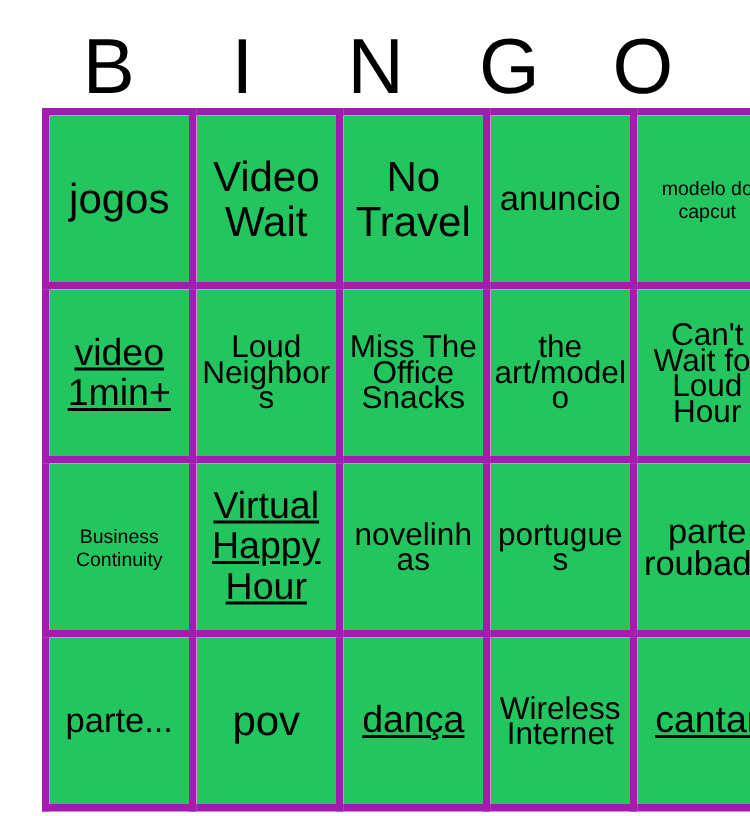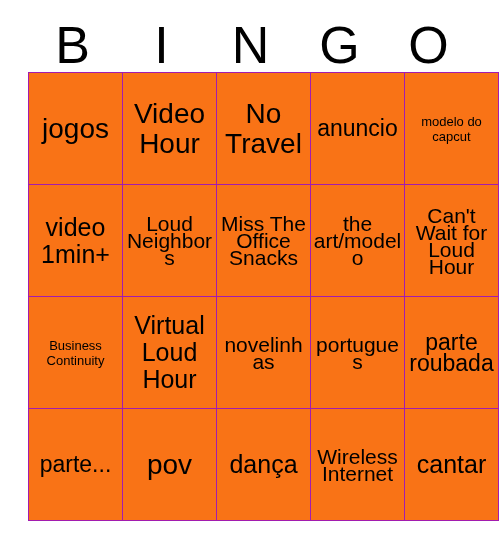--- a/index.html
+++ b/index.html
@@ -44,38 +44,38 @@
   
   #bingo-grid {
     width: 445px;
     border-collapse: collapse;
     table-layout: fixed;
   }
   #bingo-grid tr { height: 89px; }
   .cell {
     width: 89px;
     height: 89px;
-    border: 1px solid #a21caf;
+    border: 5px solid #a21caf;
     text-align: center;
     vertical-align: middle;
     padding: 11px 2px;
     overflow: hidden;
-    background: #f97316;
+    background: #22c55e;
   }
   .cell-text {
     display: block;
     width: 100%;
     text-align: center;
     color: #000;
     word-wrap: break-word;
   }
 
   
   .fs-xl   { font-size: 28px; line-height: 30px; }
-  .fs-lg   { font-size: 25px; line-height: 27px; }
+  .fs-lg   { font-size: 25px; line-height: 27px; text-decoration: underline; }
   .fs-md   { font-size: 23px; line-height: 21px; }
   .fs-sm   { font-size: 21px; line-height: 17px; }
   .fs-xs   { font-size: 13px; line-height: 15px; }
 </style>
 </head>
 <body>
 
 <div id="bingo-card">
 
   <div id="bingo-header">
@@ -86,21 +86,21 @@
     <div class="header-letter">O</div>
   </div>
 
   <table id="bingo-grid">
     <tbody>
       <tr>
         <td class="cell">
             <span class="cell-text fs-xl">jogos</span>
           </td>
         <td class="cell">
-            <span class="cell-text fs-xl">Video Hour</span>
+            <span class="cell-text fs-xl">Video Wait</span>
           </td>
         <td class="cell">
             <span class="cell-text fs-xl">No Travel</span>
           </td>
         <td class="cell">
             <span class="cell-text fs-md">anuncio</span>
           </td>
         <td class="cell">
             <span class="cell-text fs-xs">modelo do capcut</span>
           </td>
@@ -120,21 +120,21 @@
           </td>
         <td class="cell">
             <span class="cell-text fs-sm">Can't Wait for Loud Hour</span>
           </td>
       </tr>
       <tr>
         <td class="cell">
             <span class="cell-text fs-xs">Business Continuity</span>
           </td>
         <td class="cell">
-            <span class="cell-text fs-lg">Virtual Loud Hour</span>
+            <span class="cell-text fs-lg">Virtual Happy Hour</span>
           </td>
         <td class="cell">
             <span class="cell-text fs-sm">novelinhas</span>
           </td>
         <td class="cell">
             <span class="cell-text fs-sm">portugues</span>
           </td>
         <td class="cell">
             <span class="cell-text fs-md">parte roubada</span>
           </td>

